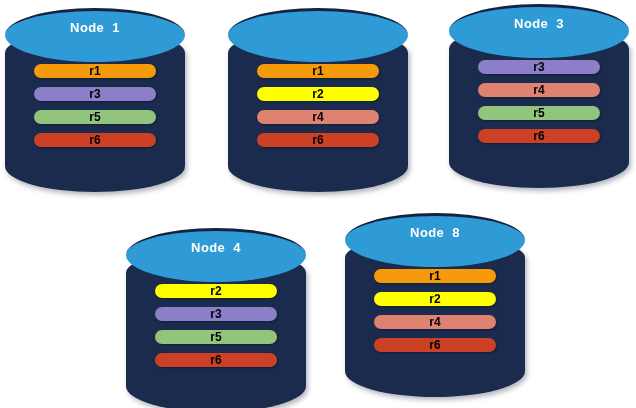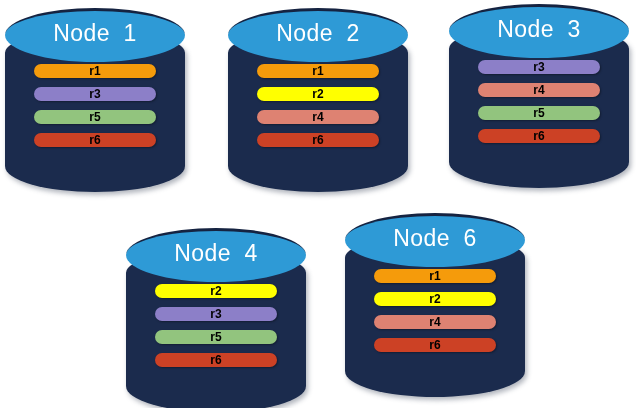--- a/index.html
+++ b/index.html
@@ -48,22 +48,22 @@
     border-top: 3px solid #152341;
     box-sizing: border-box;
   }
   .node-title {
     position: absolute;
     left: 0;
     top: 12px;
     width: 180px;
     text-align: center;
     color: #ffffff;
-    font-size: 23px;
-    font-weight: 400;
+    font-size: 13px;
+    font-weight: 700;
     letter-spacing: 0.4px;
     white-space: pre;
     z-index: 4;
   }
   .replicas {
     position: absolute;
     left: 29px;
     top: 56px;
     width: 122px;
     z-index: 3;
@@ -92,21 +92,20 @@
       <div class="replicas">
         <div class="replica" style="background: rgb(245, 155, 11);">r1</div>
         <div class="replica" style="background: rgb(140, 127, 200);">r3</div>
         <div class="replica" style="background: rgb(146, 196, 126);">r5</div>
         <div class="replica" style="background: rgb(204, 65, 37);">r6</div>
       </div>
     </div>
     <div class="node" style="left: 228px; top: 8px;">
       <div class="cyl-body" style="background: rgb(27, 43, 77);"></div>
       <div class="cyl-top" style="background: rgb(46, 154, 214);"></div>
-      <div class="node-title">Node  2</div>
       <div class="replicas">
         <div class="replica" style="background: rgb(245, 155, 11);">r1</div>
         <div class="replica" style="background: rgb(255, 255, 0);">r2</div>
         <div class="replica" style="background: rgb(222, 130, 114);">r4</div>
         <div class="replica" style="background: rgb(204, 65, 37);">r6</div>
       </div>
     </div>
     <div class="node" style="left: 449px; top: 4px;">
       <div class="cyl-body" style="background: rgb(27, 43, 77);"></div>
       <div class="cyl-top" style="background: rgb(46, 154, 214);"></div>
@@ -125,21 +124,21 @@
       <div class="replicas">
         <div class="replica" style="background: rgb(255, 255, 0);">r2</div>
         <div class="replica" style="background: rgb(140, 127, 200);">r3</div>
         <div class="replica" style="background: rgb(146, 196, 126);">r5</div>
         <div class="replica" style="background: rgb(204, 65, 37);">r6</div>
       </div>
     </div>
     <div class="node" style="left: 345px; top: 213px;">
       <div class="cyl-body" style="background: rgb(27, 43, 77);"></div>
       <div class="cyl-top" style="background: rgb(46, 154, 214);"></div>
-      <div class="node-title">Node  6</div>
+      <div class="node-title">Node  8</div>
       <div class="replicas">
         <div class="replica" style="background: rgb(245, 155, 11);">r1</div>
         <div class="replica" style="background: rgb(255, 255, 0);">r2</div>
         <div class="replica" style="background: rgb(222, 130, 114);">r4</div>
         <div class="replica" style="background: rgb(204, 65, 37);">r6</div>
       </div>
     </div>
   </div>
 
 </body></html>

